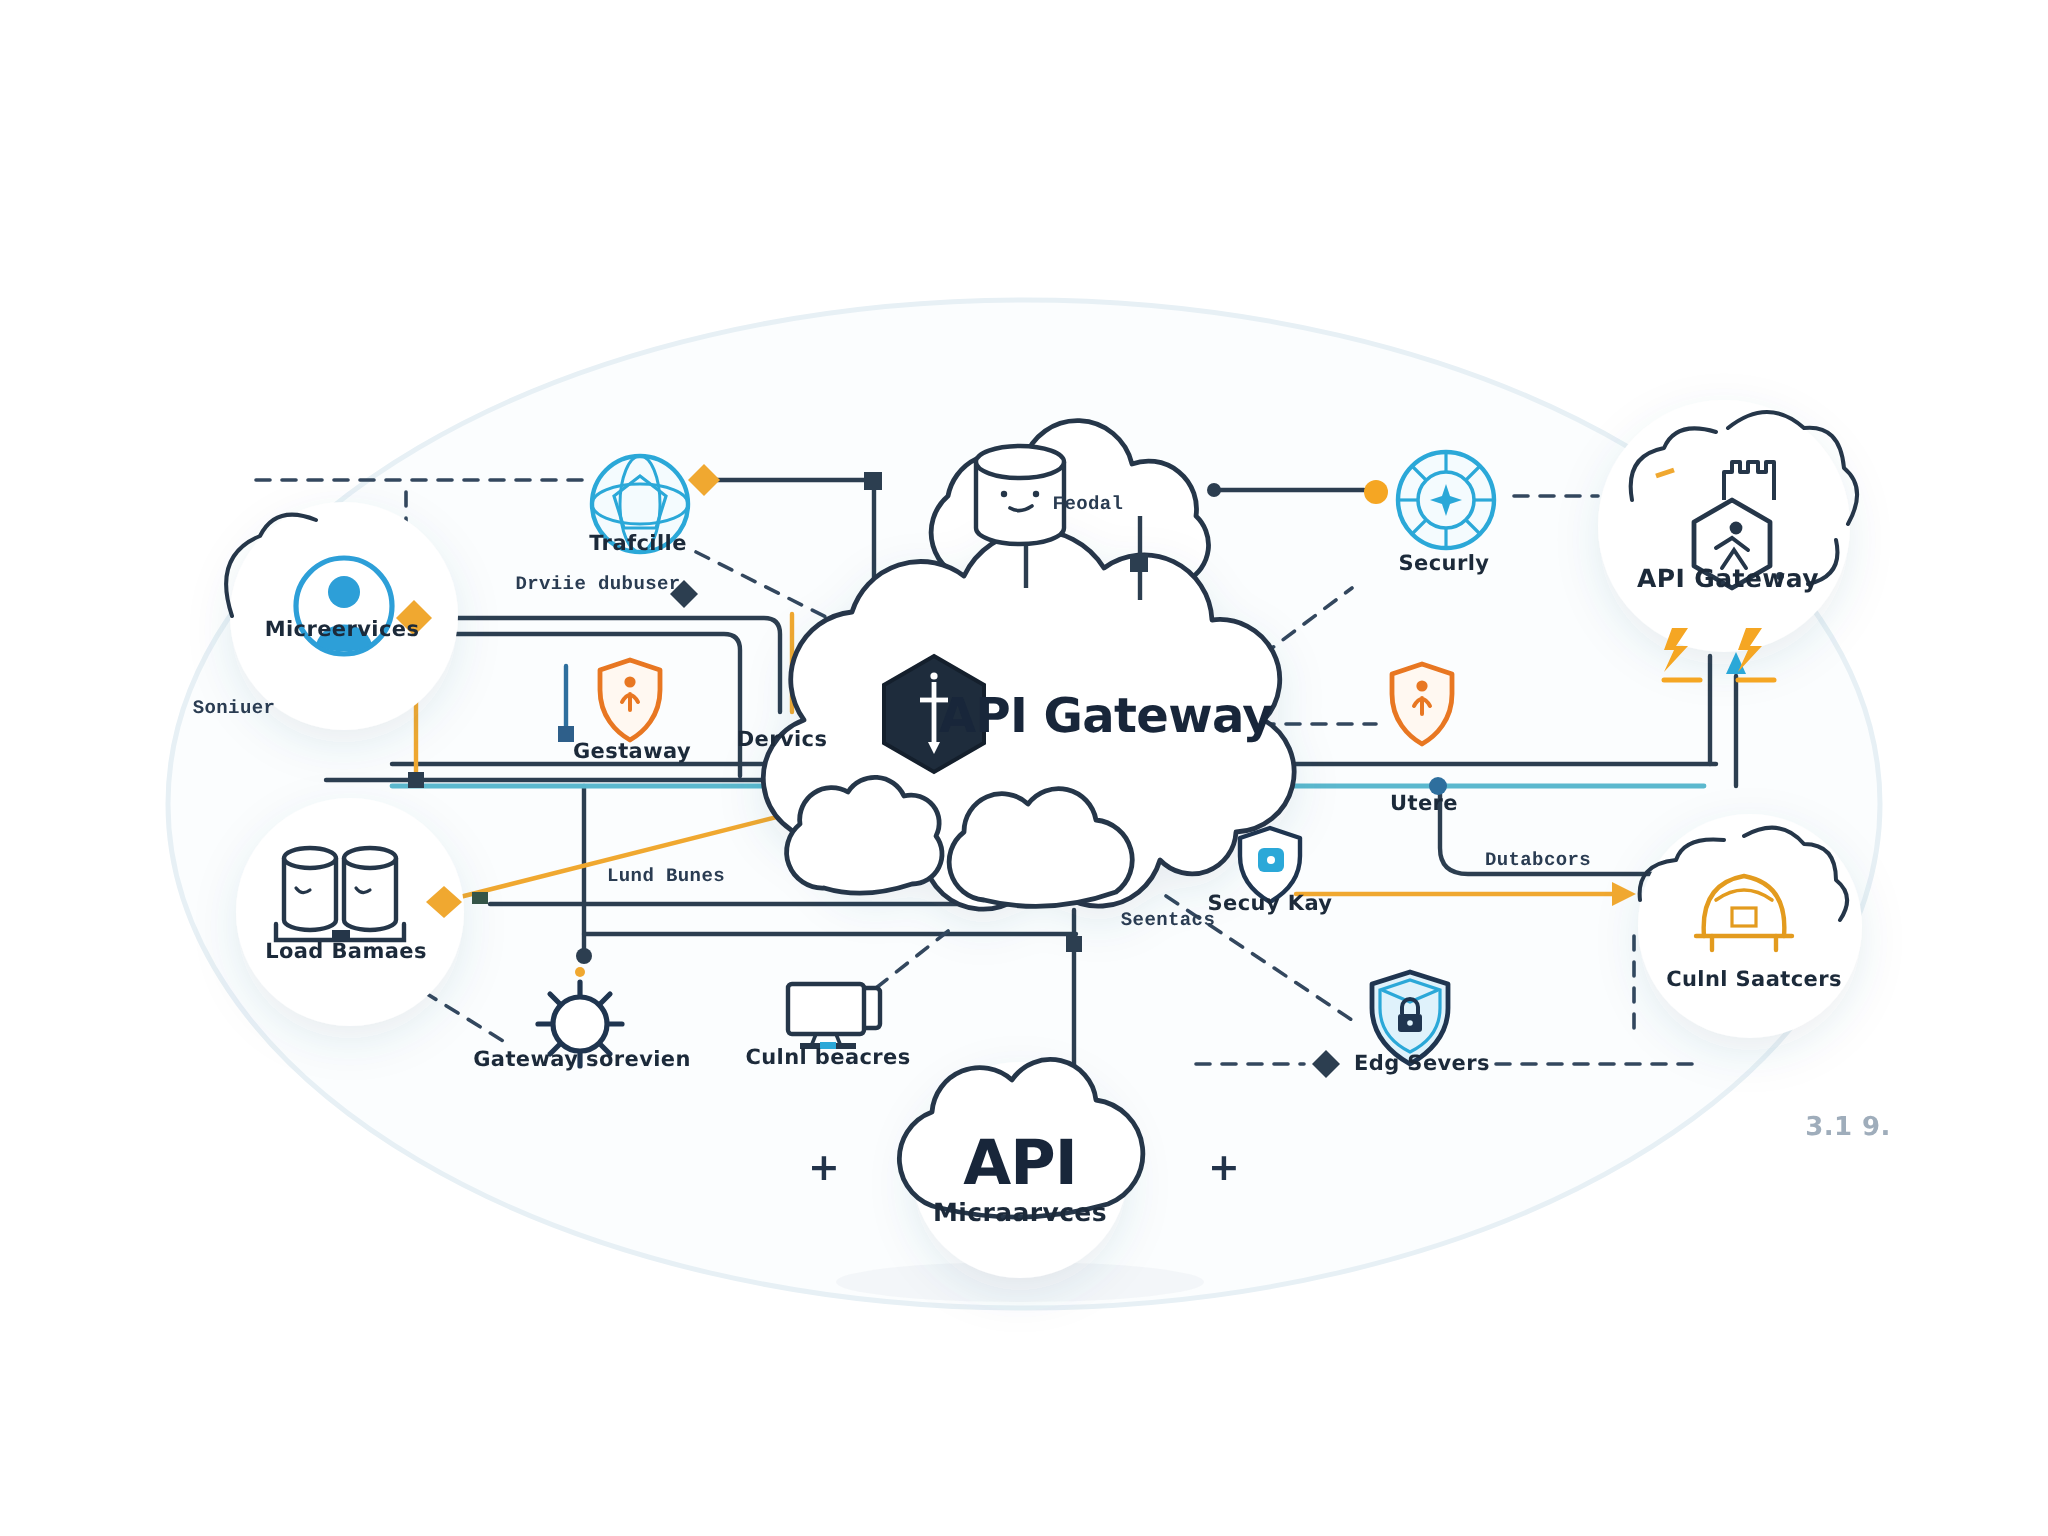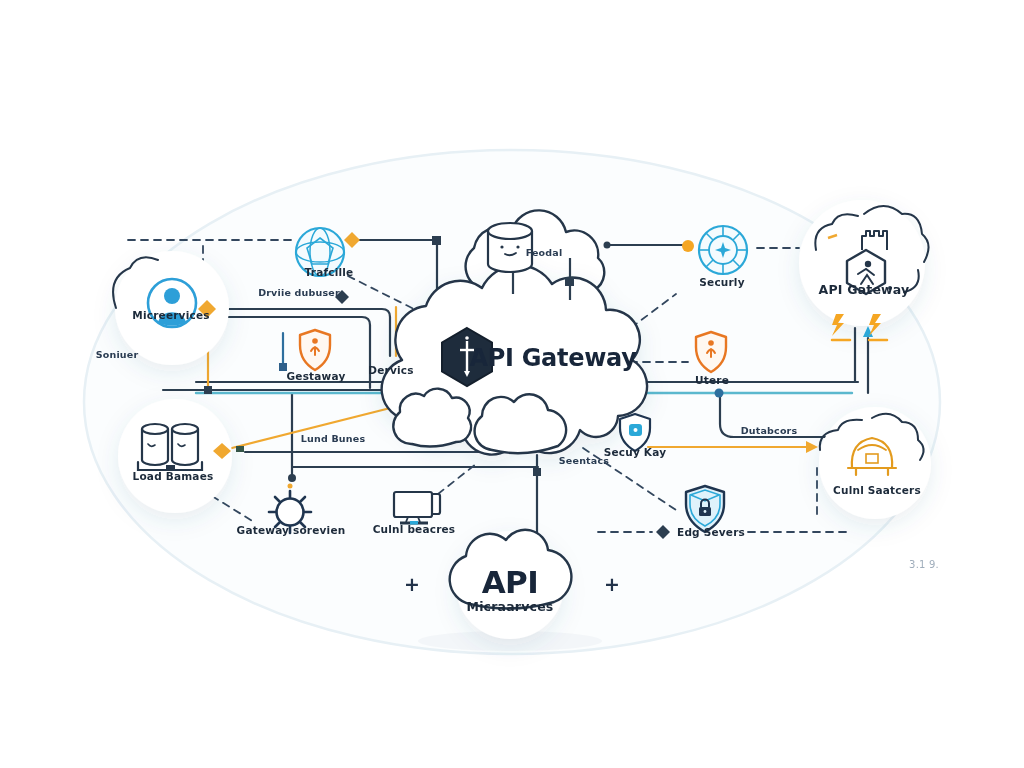--- a/index.html
+++ b/index.html
@@ -6,26 +6,26 @@
   .stage{
     position:relative;width:1024px;height:768px;overflow:hidden;
     background:#ffffff;font-family:"DejaVu Sans",sans-serif;
   }
   .stage svg{position:absolute;left:0;top:0;}
   .lbl{
     position:absolute;transform:translate(-50%,-50%);
     font:700 10.5px "DejaVu Sans",sans-serif;color:#1c2a3a;
     letter-spacing:.2px;white-space:nowrap;
   }
-  .lbl.small{font-size:9.5px;font-weight:600;color:#2a3c52;}
+  .lbl.small{font-size:9.5px;font-weight:600;color:#2a3c52;font-family:Liberation Mono, monospace;}
   .lbl.title{font-size:24px;font-weight:800;letter-spacing:-.3px;color:#18263a;}
   .lbl.big{font-size:31px;font-weight:800;color:#18263a;letter-spacing:-.5px;}
   .lbl.mid{font-size:12.5px;font-weight:700;}
   .lbl.plus{font-size:19px;font-weight:600;color:#22334a;}
-  .lbl.faint{font-size:10px;font-weight:400;color:#9fadbb;}
+  .lbl.faint{font-size:13px;font-weight:700;color:#9fadbb;}
 </style>
 </head>
 <body>
 
 <div class="stage">
 
   <svg width="1024" height="768" viewBox="0 0 1024 768">
     <defs>
       <filter id="soft" x="-60%" y="-60%" width="220%" height="220%">
         <feDropShadow dx="0" dy="7" stdDeviation="11" flood-color="#3a5a78" flood-opacity="0.10"></feDropShadow>
@@ -260,30 +260,30 @@
       <path d="M2 36 Q0 10 22 6 Q44 10 42 36"></path>
       <path d="M8 18 Q22 8 36 18" stroke-width="1.8"></path>
       <rect x="16" y="22" width="12" height="9" stroke-width="1.6"></rect>
       <path d="M-2 36 H46"></path>
       <path d="M6 36 V43 M38 36 V43"></path>
     </g>
   </svg>
 
   <span class="lbl title" style="left:553px;top:358px">API Gateway</span>
 
-  <span class="lbl" style="left:329px;top:272px">Trafcille</span>
+  <span class="lbl" style="left:319px;top:272px">Trafcille</span>
   <span class="lbl small" style="left:299px;top:292px">Drviie dubuser</span>
   <span class="lbl" style="left:171px;top:315px">Micreervices</span>
   <span class="lbl small" style="left:117px;top:354px">Soniuer</span>
   <span class="lbl small" style="left:544px;top:252px">Feodal</span>
   <span class="lbl" style="left:722px;top:282px">Securly</span>
   <span class="lbl mid" style="left:864px;top:289px">API Gateway</span>
   <span class="lbl" style="left:316px;top:376px">Gestaway</span>
   <span class="lbl" style="left:391px;top:370px">Dervics</span>
-  <span class="lbl" style="left:712px;top:380px">Utere</span>
+  <span class="lbl" style="left:712px;top:402px">Utere</span>
   <span class="lbl" style="left:173px;top:476px">Load Bamaes</span>
   <span class="lbl small" style="left:333px;top:438px">Lund Bunes</span>
   <span class="lbl" style="left:635px;top:452px">Secuy Kay</span>
   <span class="lbl small" style="left:584px;top:460px">Seentacs</span>
   <span class="lbl small" style="left:769px;top:430px">Dutabcors</span>
   <span class="lbl" style="left:877px;top:490px">Culnl Saatcers</span>
   <span class="lbl" style="left:291px;top:530px">Gateway sorevien</span>
   <span class="lbl" style="left:414px;top:529px">Culnl beacres</span>
   <span class="lbl" style="left:711px;top:532px">Edg Severs</span>
 

